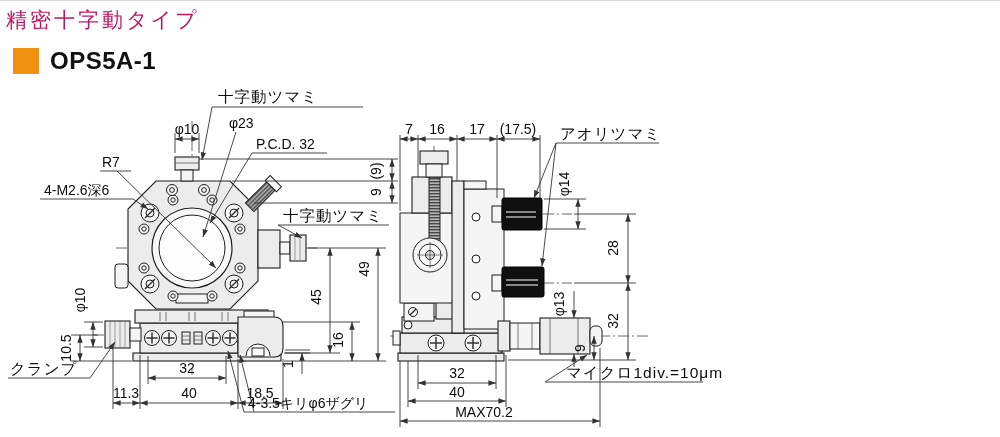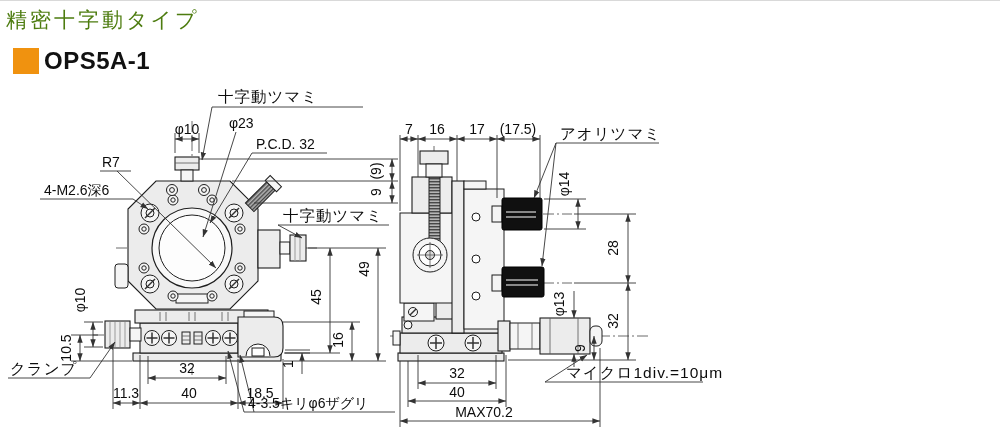--- a/index.html
+++ b/index.html
@@ -1,19 +1,19 @@
 <!DOCTYPE html>
 <html><head>
 <meta charset="utf-8">
 <style>
   html,body{margin:0;padding:0;background:#fff}
   .page{position:relative;width:1000px;height:437px;background:#fff;border-top:1px solid #d9d9d9;
         font-family:"Liberation Sans","DejaVu Sans",sans-serif;overflow:hidden}
-  .title{position:absolute;left:6px;top:5px;font-size:21px;letter-spacing:3px;color:#4d7c0f;font-weight:500}
-  .model-row{position:absolute;left:13px;top:46px;display:flex;align-items:center;gap:5px}
+  .title{position:absolute;left:6px;top:5px;font-size:21px;letter-spacing:3px;color:#be185d;font-weight:500}
+  .model-row{position:absolute;left:13px;top:46px;display:flex;align-items:center;gap:11px}
   .sq{width:26px;height:26px;background:#f0920f}
   .model{font-size:24px;font-weight:bold;color:#111;letter-spacing:.5px}
   svg.drawing{position:absolute;left:0;top:0}
   .ol{fill:#ececec;stroke:#1e1e1e;stroke-width:1.1}
   .ol2{fill:#f5f5f5;stroke:#1e1e1e;stroke-width:1}
   .wh{fill:#fff;stroke:#1e1e1e;stroke-width:1}
   .ln{fill:none;stroke:#1e1e1e;stroke-width:1}
   .thin{fill:none;stroke:#555;stroke-width:.8}
   .cl{fill:none;stroke:#444;stroke-width:.8;stroke-dasharray:11 3 2 3}
   .dim{fill:none;stroke:#333;stroke-width:.9}

